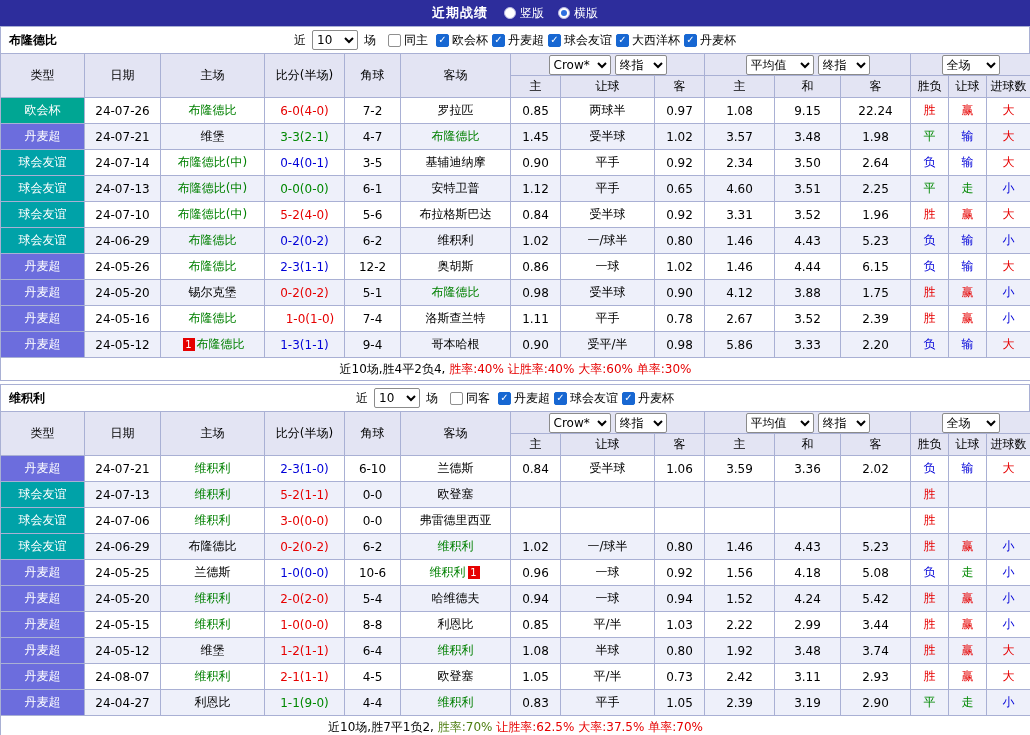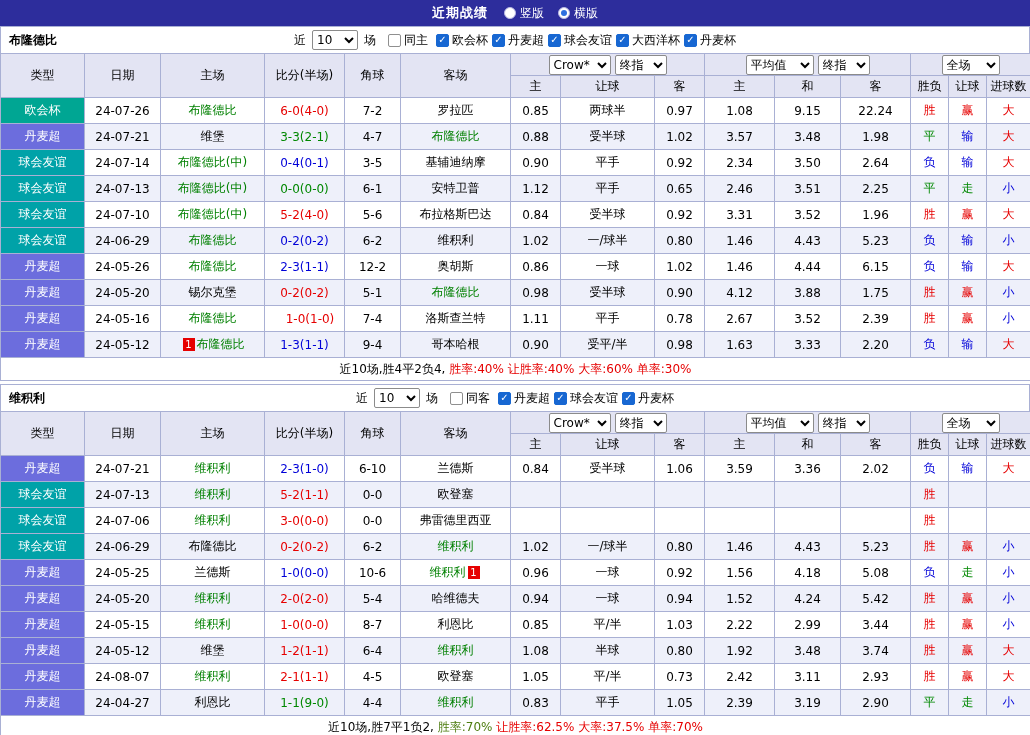--- a/index.html
+++ b/index.html
@@ -168,21 +168,21 @@
             <td style="color: rgb(230, 0, 0);">赢</td>
             <td style="color: rgb(230, 0, 0);">大</td>
           </tr>
           <tr>
             <td class="league" style="background: rgb(108, 109, 221);">丹麦超</td>
             <td>24-07-21</td>
             <td><span class="teamlink">维堡</span></td>
             <td style="color: rgb(0, 136, 0);">3-3(2-1)</td>
             <td>4-7</td>
             <td><span class="teamlink" style="color: rgb(0, 128, 0);">布隆德比</span></td>
-            <td>0.88</td>
+            <td>1.45</td>
             <td>受半球</td>
             <td>1.02</td>
             <td>3.57</td>
             <td>3.48</td>
             <td>1.98</td>
             <td style="color: rgb(0, 136, 0);">平</td>
             <td style="color: rgb(0, 0, 216);">输</td>
             <td style="color: rgb(230, 0, 0);">大</td>
           </tr>
           <tr>
@@ -205,21 +205,21 @@
           <tr>
             <td class="league" style="background: rgb(0, 162, 168);">球会友谊</td>
             <td>24-07-13</td>
             <td><span class="teamlink" style="color: rgb(0, 128, 0);">布隆德比(中)</span></td>
             <td style="color: rgb(0, 136, 0);">0-0(0-0)</td>
             <td>6-1</td>
             <td><span class="teamlink">安特卫普</span></td>
             <td>1.12</td>
             <td>平手</td>
             <td>0.65</td>
-            <td>2.46</td>
+            <td>4.60</td>
             <td>3.51</td>
             <td>2.25</td>
             <td style="color: rgb(0, 136, 0);">平</td>
             <td style="color: rgb(0, 136, 0);">走</td>
             <td style="color: rgb(0, 0, 216);">小</td>
           </tr>
           <tr>
             <td class="league" style="background: rgb(0, 162, 168);">球会友谊</td>
             <td>24-07-10</td>
             <td><span class="teamlink" style="color: rgb(0, 128, 0);">布隆德比(中)</span></td>
@@ -307,21 +307,21 @@
           <tr>
             <td class="league" style="background: rgb(108, 109, 221);">丹麦超</td>
             <td>24-05-12</td>
             <td><span class="rbadge">1</span><span class="teamlink" style="color: rgb(0, 128, 0);">布隆德比</span></td>
             <td style="color: rgb(0, 0, 216); margin-left: 7px;">1-3(1-1)</td>
             <td>9-4</td>
             <td><span class="teamlink">哥本哈根</span></td>
             <td>0.90</td>
             <td>受平/半</td>
             <td>0.98</td>
-            <td>1.63</td>
+            <td>5.86</td>
             <td>3.33</td>
             <td>2.20</td>
             <td style="color: rgb(0, 0, 216);">负</td>
             <td style="color: rgb(0, 0, 216);">输</td>
             <td style="color: rgb(230, 0, 0);">大</td>
           </tr>
         </tbody>
         <tfoot>
           <tr class="sumrow">
             <td colspan="15"><span style="color: rgb(0, 0, 0);">近10场,胜4平2负4, </span><span style="color: rgb(230, 0, 0);">胜率:40%</span><span style="color: rgb(230, 0, 0);"> 让胜率:40%</span><span style="color: rgb(230, 0, 0);"> 大率:60%</span><span style="color: rgb(230, 0, 0);"> 单率:30%</span></td>
@@ -497,21 +497,21 @@
             <td>5.42</td>
             <td style="color: rgb(230, 0, 0);">胜</td>
             <td style="color: rgb(230, 0, 0);">赢</td>
             <td style="color: rgb(0, 0, 216);">小</td>
           </tr>
           <tr>
             <td class="league" style="background: rgb(108, 109, 221);">丹麦超</td>
             <td>24-05-15</td>
             <td><span class="teamlink" style="color: rgb(0, 128, 0);">维积利</span></td>
             <td style="color: rgb(230, 0, 0);">1-0(0-0)</td>
-            <td>8-7</td>
+            <td>8-8</td>
             <td><span class="teamlink">利恩比</span></td>
             <td>0.85</td>
             <td>平/半</td>
             <td>1.03</td>
             <td>2.22</td>
             <td>2.99</td>
             <td>3.44</td>
             <td style="color: rgb(230, 0, 0);">胜</td>
             <td style="color: rgb(230, 0, 0);">赢</td>
             <td style="color: rgb(0, 0, 216);">小</td>

